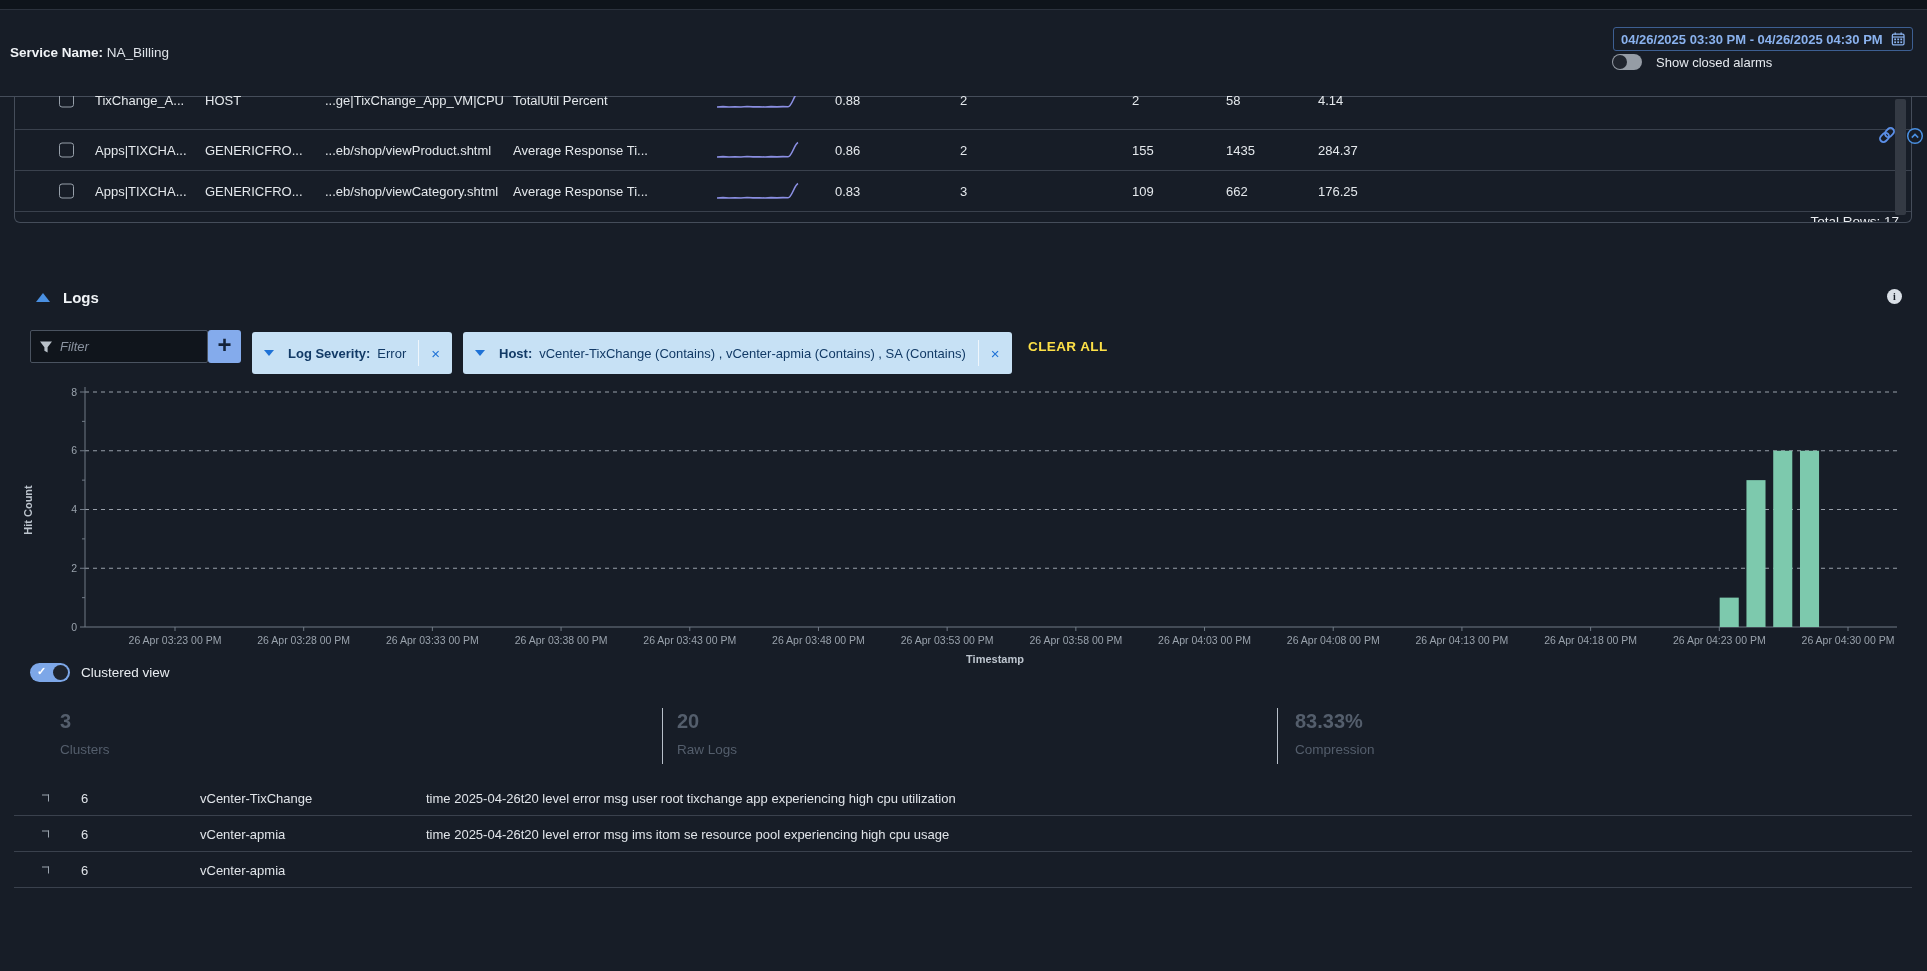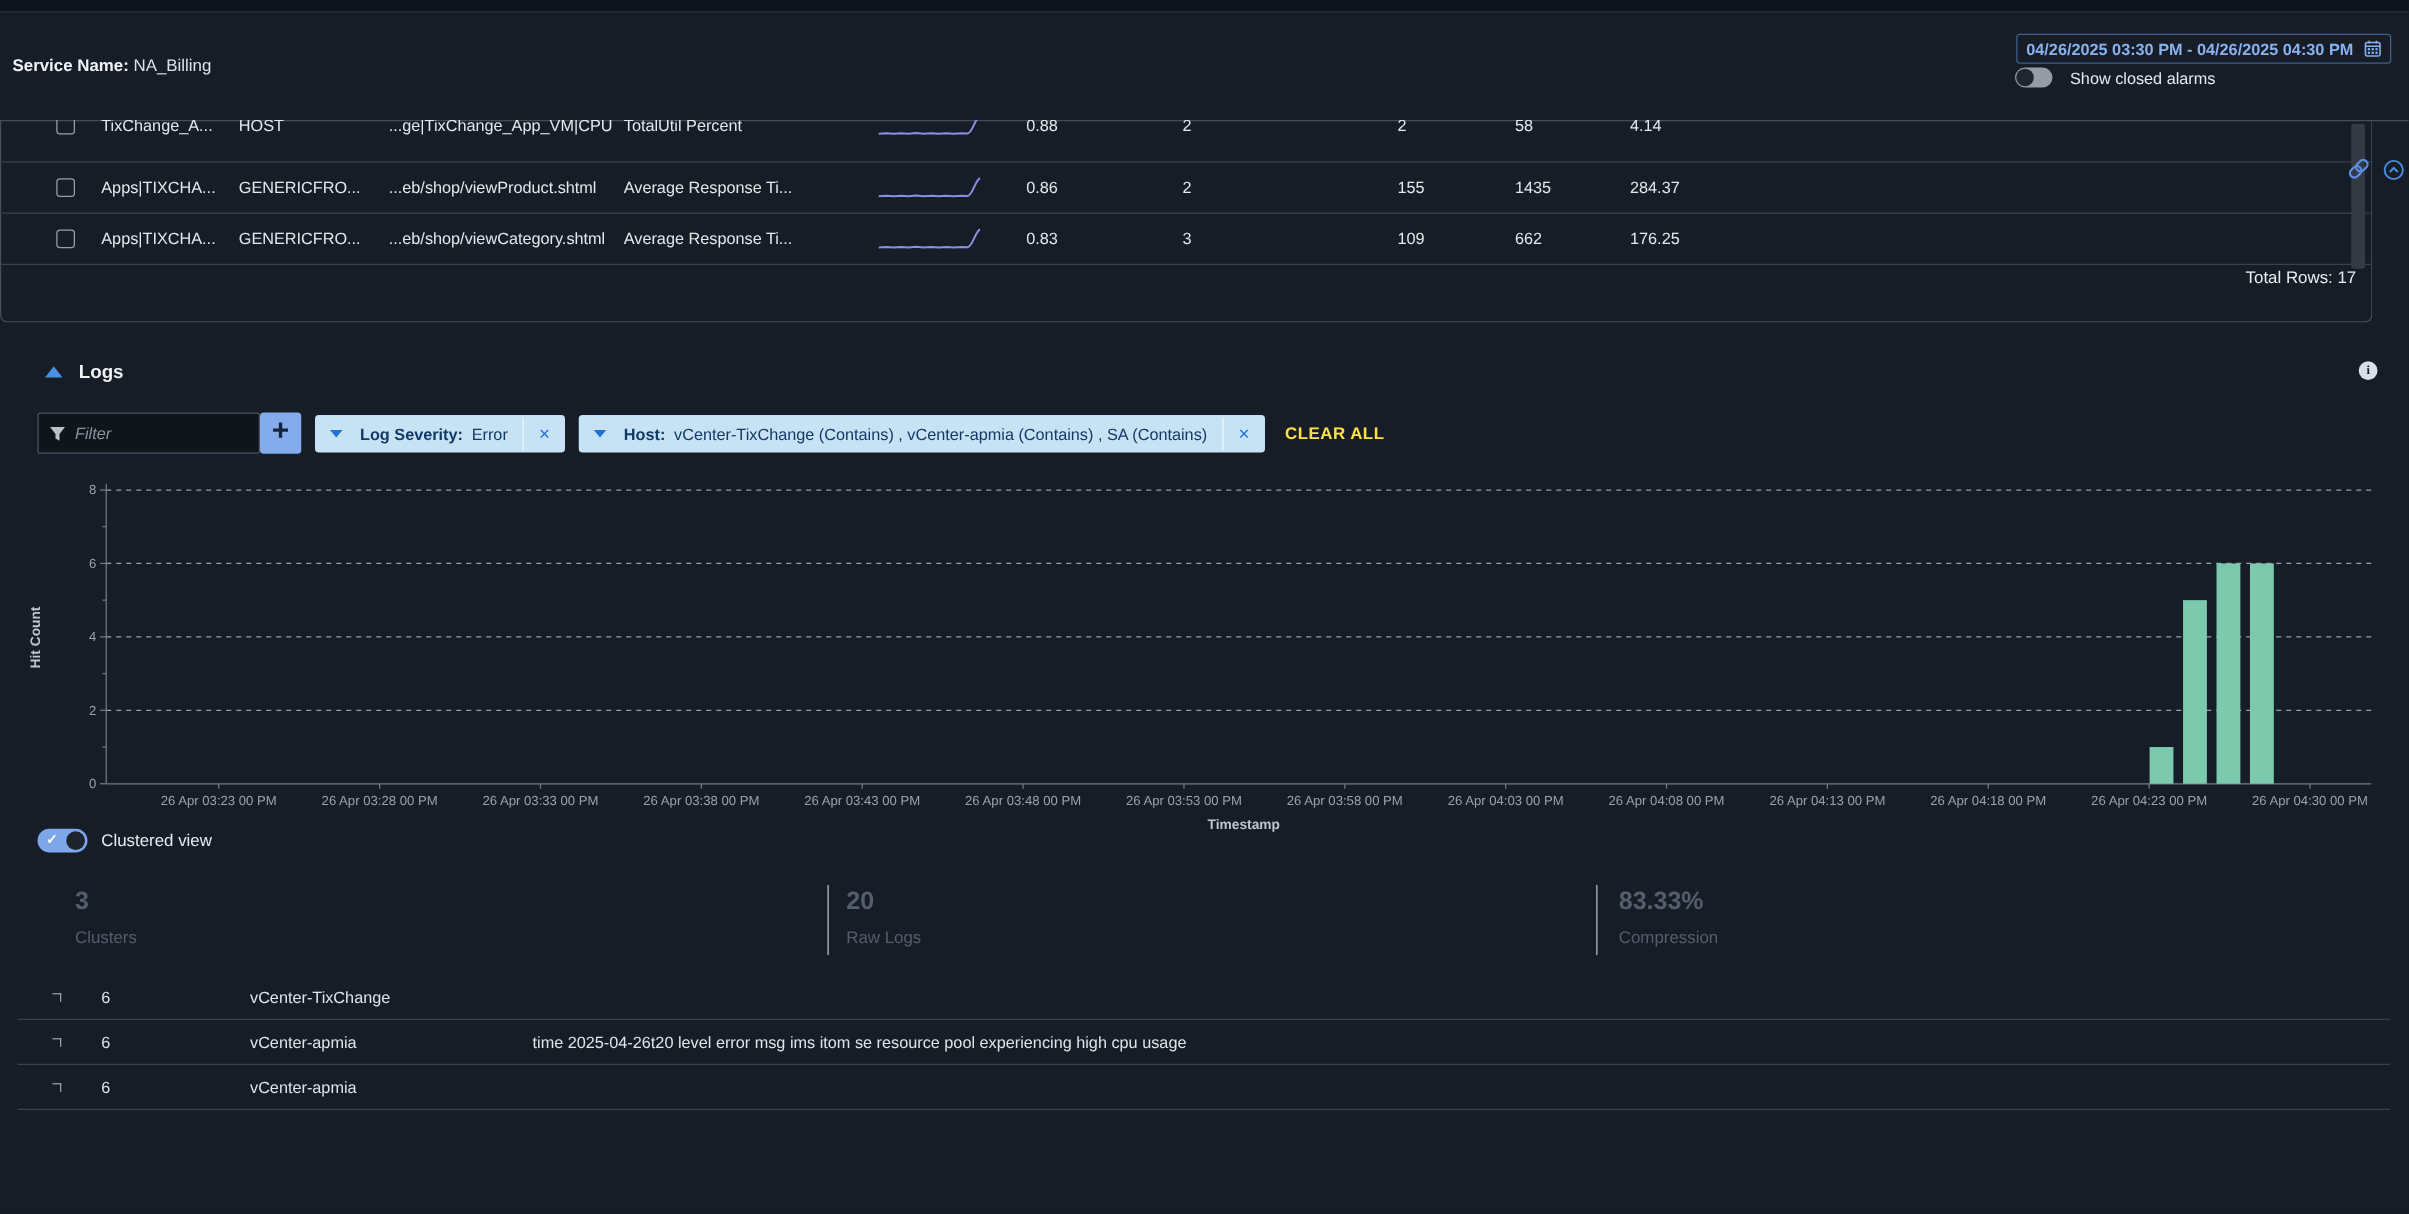--- a/index.html
+++ b/index.html
@@ -20,21 +20,21 @@
               display:flex; align-items:center; padding:0 7px; cursor:pointer; }
   .date-text { color:#8ab2ee; font-weight:700; font-size:13px; white-space:nowrap; }
   .cal-icon { margin-left:8px; }
   .closed-row { left:1612px; top:54px; display:flex; align-items:center; gap:14px; }
   .toggle-off { width:30px; height:16px; border-radius:8px; background:#959ca5; position:relative; cursor:pointer; }
   .toggle-off .knob { position:absolute; left:1px; top:1px; width:14px; height:14px; border-radius:50%; background:#20252e; }
   .closed-label { color:#e6eaef; font-size:13px; }
 
   
   .full-divider { left:0; top:96px; width:1927px; height:1px; background:#454d5a; }
-  .alarm-panel { left:0; top:96px; width:1898px; height:162px;
+  .alarm-panel { left:14px; top:96px; width:1898px; height:127px;
                  border-left:1px solid #454d5a; border-right:1px solid #454d5a; border-bottom:1px solid #454d5a;
                  border-radius:0 0 6px 6px; overflow:hidden; }
   .alarm-row { position:relative; height:41px; border-bottom:1px solid #3a414d; }
   .alarm-row.cut { height:34px; }
   .alarm-row > * { position:absolute; top:50%; transform:translateY(-50%); white-space:nowrap; }
   .alarm-row.cut > * { top:calc(50% - 13px); }
   .cb { left:44px; width:15px; height:15px; border:1.5px solid #97a0aa; border-radius:3px; cursor:pointer; }
   .c-name { left:80px; } .c-type { left:190px; } .c-path { left:310px; } .c-metric { left:498px; }
   .c-spark { left:700px; } .c-v1 { left:820px; } .c-v2 { left:945px; } .c-v3 { left:1117px; }
   .c-v4 { left:1211px; } .c-v5 { left:1303px; }
@@ -52,21 +52,21 @@
                color:#171d27; font-size:10px; font-weight:700; text-align:center; line-height:15px; cursor:pointer;
                font-family:"Liberation Serif", serif; }
   .filter-box { left:30px; top:330px; width:178px; height:33px; background:#10151c; border:1px solid #4a5360;
                 border-radius:2px; display:flex; align-items:center; padding:0 8px; gap:7px; }
   .filter-input { background:transparent; border:none; outline:none; color:#cfd5db; font-style:italic;
                   font-size:13px; width:130px; font-family:"Liberation Sans", sans-serif; }
   .filter-input::placeholder { color:#8a93a0; }
   .plus-btn { left:208px; top:330px; width:33px; height:33px; background:#84abec; border-radius:3px;
               color:#14233a; font-size:24px; font-weight:700; text-align:center; line-height:30px; cursor:pointer; }
   .chip-row { left:252px; top:332px; display:flex; gap:11px; align-items:center; }
-  .chip { display:inline-flex; align-items:center; height:30px; background:#c7e1f5; border-radius:3px;
+  .chip { display:inline-flex; align-items:center; height:42px; background:#c7e1f5; border-radius:3px;
           padding:0 9px 0 12px; color:#123a66; }
   .chip .caret { width:0; height:0; border-left:5px solid transparent; border-right:5px solid transparent;
                  border-top:6px solid #1f72d6; margin-right:14px; cursor:pointer; }
   .chip .lab { font-weight:700; margin-right:7px; }
   .chip .val { margin-right:12px; }
   .chip .sep { width:1px; height:26px; background:#eff6fc; margin-right:9px; }
   .chip .x { color:#1f72d6; font-size:15px; cursor:pointer; padding:0 3px; }
   .clear-all { left:1028px; top:339px; color:#fde047; font-weight:700; font-size:13.5px; letter-spacing:0.4px; cursor:pointer; }
 
   
@@ -311,20 +311,21 @@
     <span class="l">Compression</span>
   </div>
 </div>
 
 <div class="abs log-table">
   <div>
       <div class="log-row">
     <span class="lr-chev"></span>
     <span class="lr-count">6</span>
     <span class="lr-host">vCenter-TixChange</span>
+    <span class="lr-msg">time 2025-04-26t20 level error msg user root tixchange app experiencing high cpu utilization</span>
   </div>
       <div class="log-row">
     <span class="lr-chev"></span>
     <span class="lr-count">6</span>
     <span class="lr-host">vCenter-apmia</span>
     <span class="lr-msg">time 2025-04-26t20 level error msg ims itom se resource pool experiencing high cpu usage</span>
   </div>
       <div class="log-row">
     <span class="lr-chev"></span>
     <span class="lr-count">6</span>

